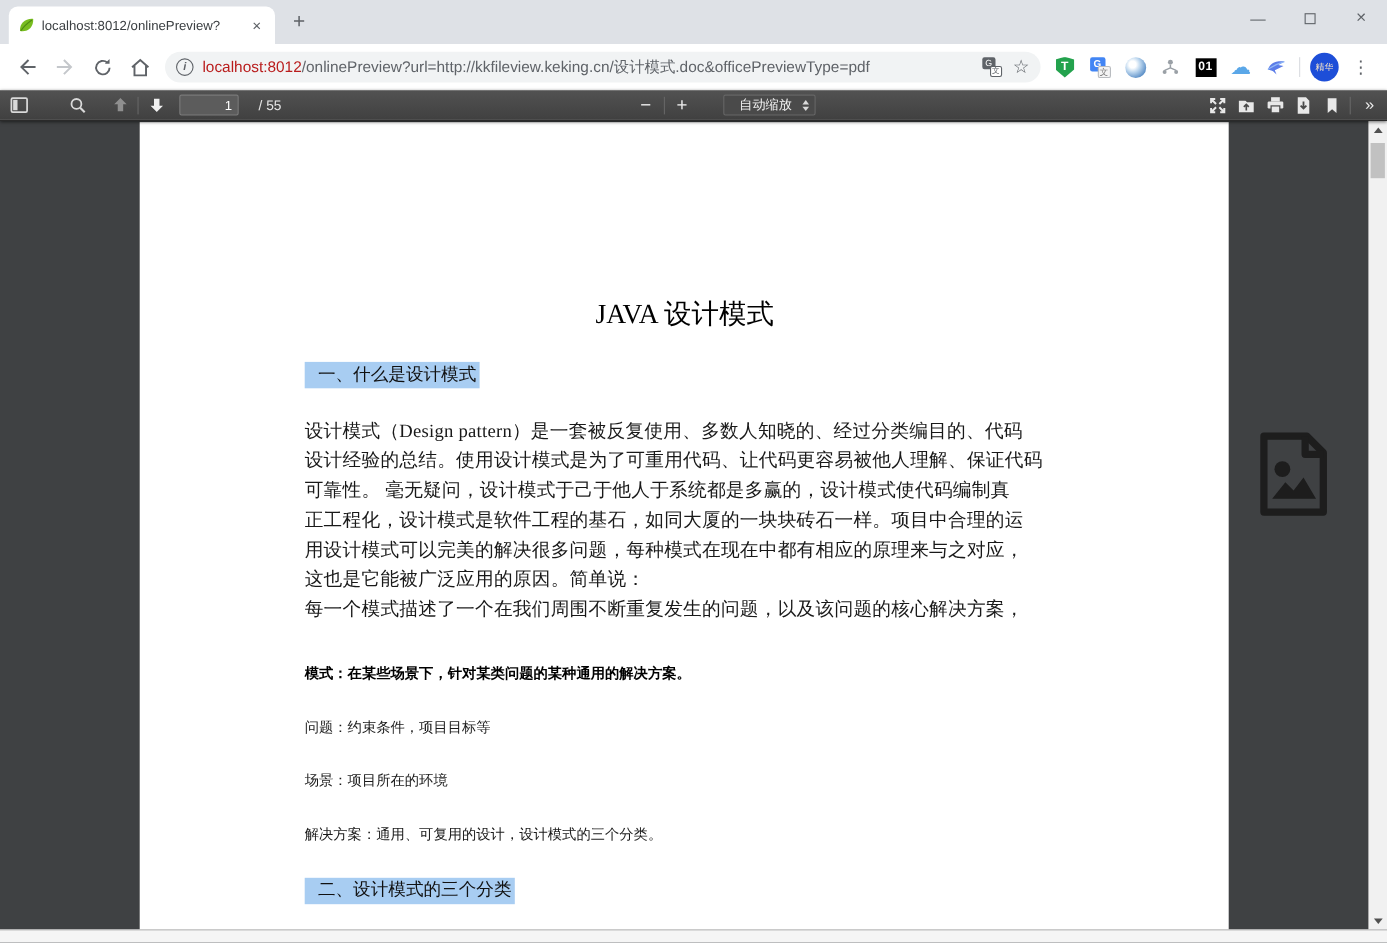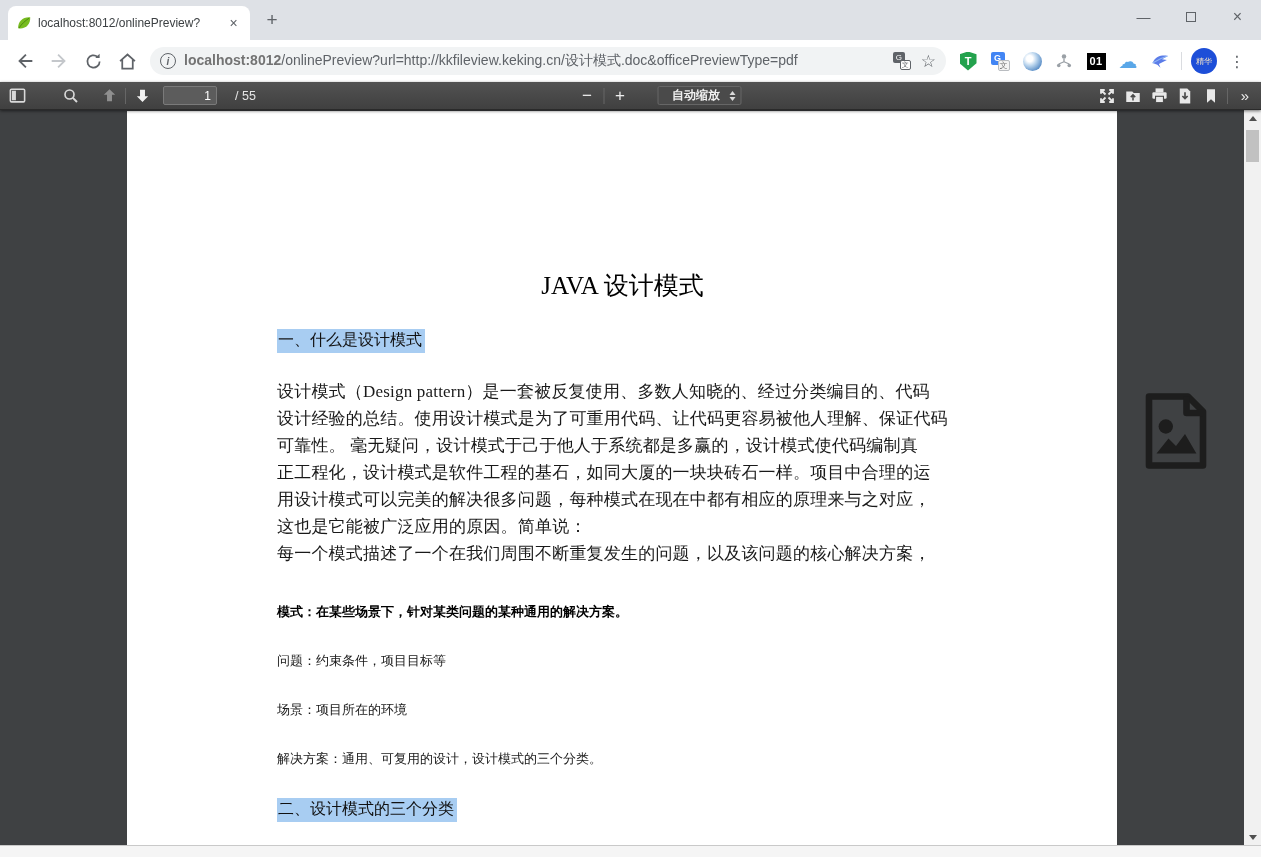--- a/index.html
+++ b/index.html
@@ -29,21 +29,21 @@
     padding:0 8px; }
   .nav-btn { width:28px; height:28px; display:flex; align-items:center;
     justify-content:center; margin:0 3px; flex:0 0 28px; }
   .omnibox { flex:1; height:28px; background:#f1f3f4; border-radius:14px;
     display:flex; align-items:center; margin:0 6px; padding:0 10px; min-width:0;}
   .info-icon { width:16px; height:16px; border:1.5px solid #5f6368; border-radius:50%;
     color:#5f6368; font-size:10px; font-style:italic; font-weight:bold;
     display:flex; align-items:center; justify-content:center; flex:0 0 16px; }
   .url-text { flex:1; font-size:14px; color:#5f6368; white-space:nowrap;
     overflow:hidden; margin-left:8px; }
-  .url-text b { color:#737373; font-weight:bold; }
+  .url-text b { color:#b91c1c; font-weight:normal; }
   .omni-right { display:flex; align-items:center; }
   .omni-translate { position:relative; width:18px; height:18px; margin-right:10px;}
   .sq1 { position:absolute; left:0; top:0; width:12px; height:11px;
     background:#5f6368; border-radius:2px; color:#fff; font-size:8px;
     text-align:center; line-height:11px; }
   .sq2 { position:absolute; right:0; bottom:0; width:11px; height:10px;
     background:#fff; border:1px solid #5f6368; border-radius:2px; color:#5f6368;
     font-size:7px; text-align:center; line-height:8px; }
   .star-btn { font-size:17px; color:#5f6368; }
   .ext-btn { width:26px; height:26px; display:flex; align-items:center;
@@ -83,39 +83,39 @@
   .tb-gap { flex:0 0 28px; }
   .page-input { width:54px; height:19px; background:#5c5c5c; border:1px solid #7a7a7a;
     border-radius:2px; color:#fff; font-size:12px; text-align:right;
     padding:0 5px; margin:0 4px 0 8px; }
   .page-count { font-size:12.5px; color:#e6e6e6; margin-left:14px; }
   .tb-center { position:absolute; left:50%; transform:translateX(-50%);
     display:flex; align-items:center; height:28px; margin-left:27px; }
   .zoom-glyph { font-size:17px; color:#ededed; line-height:20px; }
   .zoom-select { width:84px; height:19px; background:#4a4a4a;
     border:1px solid #666; border-radius:2px; display:flex; align-items:center;
-    margin-left:24px; padding:0 5px;font-weight:bold; }
+    margin-left:24px; padding:0 5px; }
   .zoom-select-label { flex:1; font-size:12px; color:#f0f0f0; text-align:center; }
   .caret-stack { display:flex; flex-direction:column; gap:2px; }
   .caret-up { width:0; height:0; border-left:3.5px solid transparent;
     border-right:3.5px solid transparent; border-bottom:4px solid #d9d9d9; }
   .caret-down { width:0; height:0; border-left:3.5px solid transparent;
     border-right:3.5px solid transparent; border-top:4px solid #d9d9d9; }
   .tb-right { margin-left:auto; display:flex; align-items:center; }
   .more-tools { font-size:15px; color:#ededed; letter-spacing:-2px; }
 
   
   .viewer { position:relative; height:747px; background:#3f4143; overflow:hidden; }
   .pdf-page { position:absolute; left:127px; top:1px; width:990px; height:734px;
     background:#ffffff; overflow:hidden;
     font-family:"Liberation Serif","DejaVu Serif",serif; color:#111;
     padding:0 149px 0 150px; }
   .doc-title { margin-top:158px; text-align:center; font-size:25px; color:#000; }
   .doc-h { display:inline-block; background:#a8cdf2; font-size:16px;
-    padding:1px 3px 2px 1px; }
+    padding:1px 3px 2px 12px; }
   .h1-wrap { margin-top:27px; }
   .doc-para { margin-top:25px; font-size:17px; line-height:27px; color:#191919;
     letter-spacing:0.2px; }
   .doc-line { margin-top:28px; font-size:13px; line-height:21px; color:#191919; }
   .doc-line.bold { font-weight:bold; color:#000; }
   .h2-wrap { margin-top:29px; }
 
   
   .img-placeholder { position:absolute; left:1140px; top:282px; width:72px;
     height:78px; }

